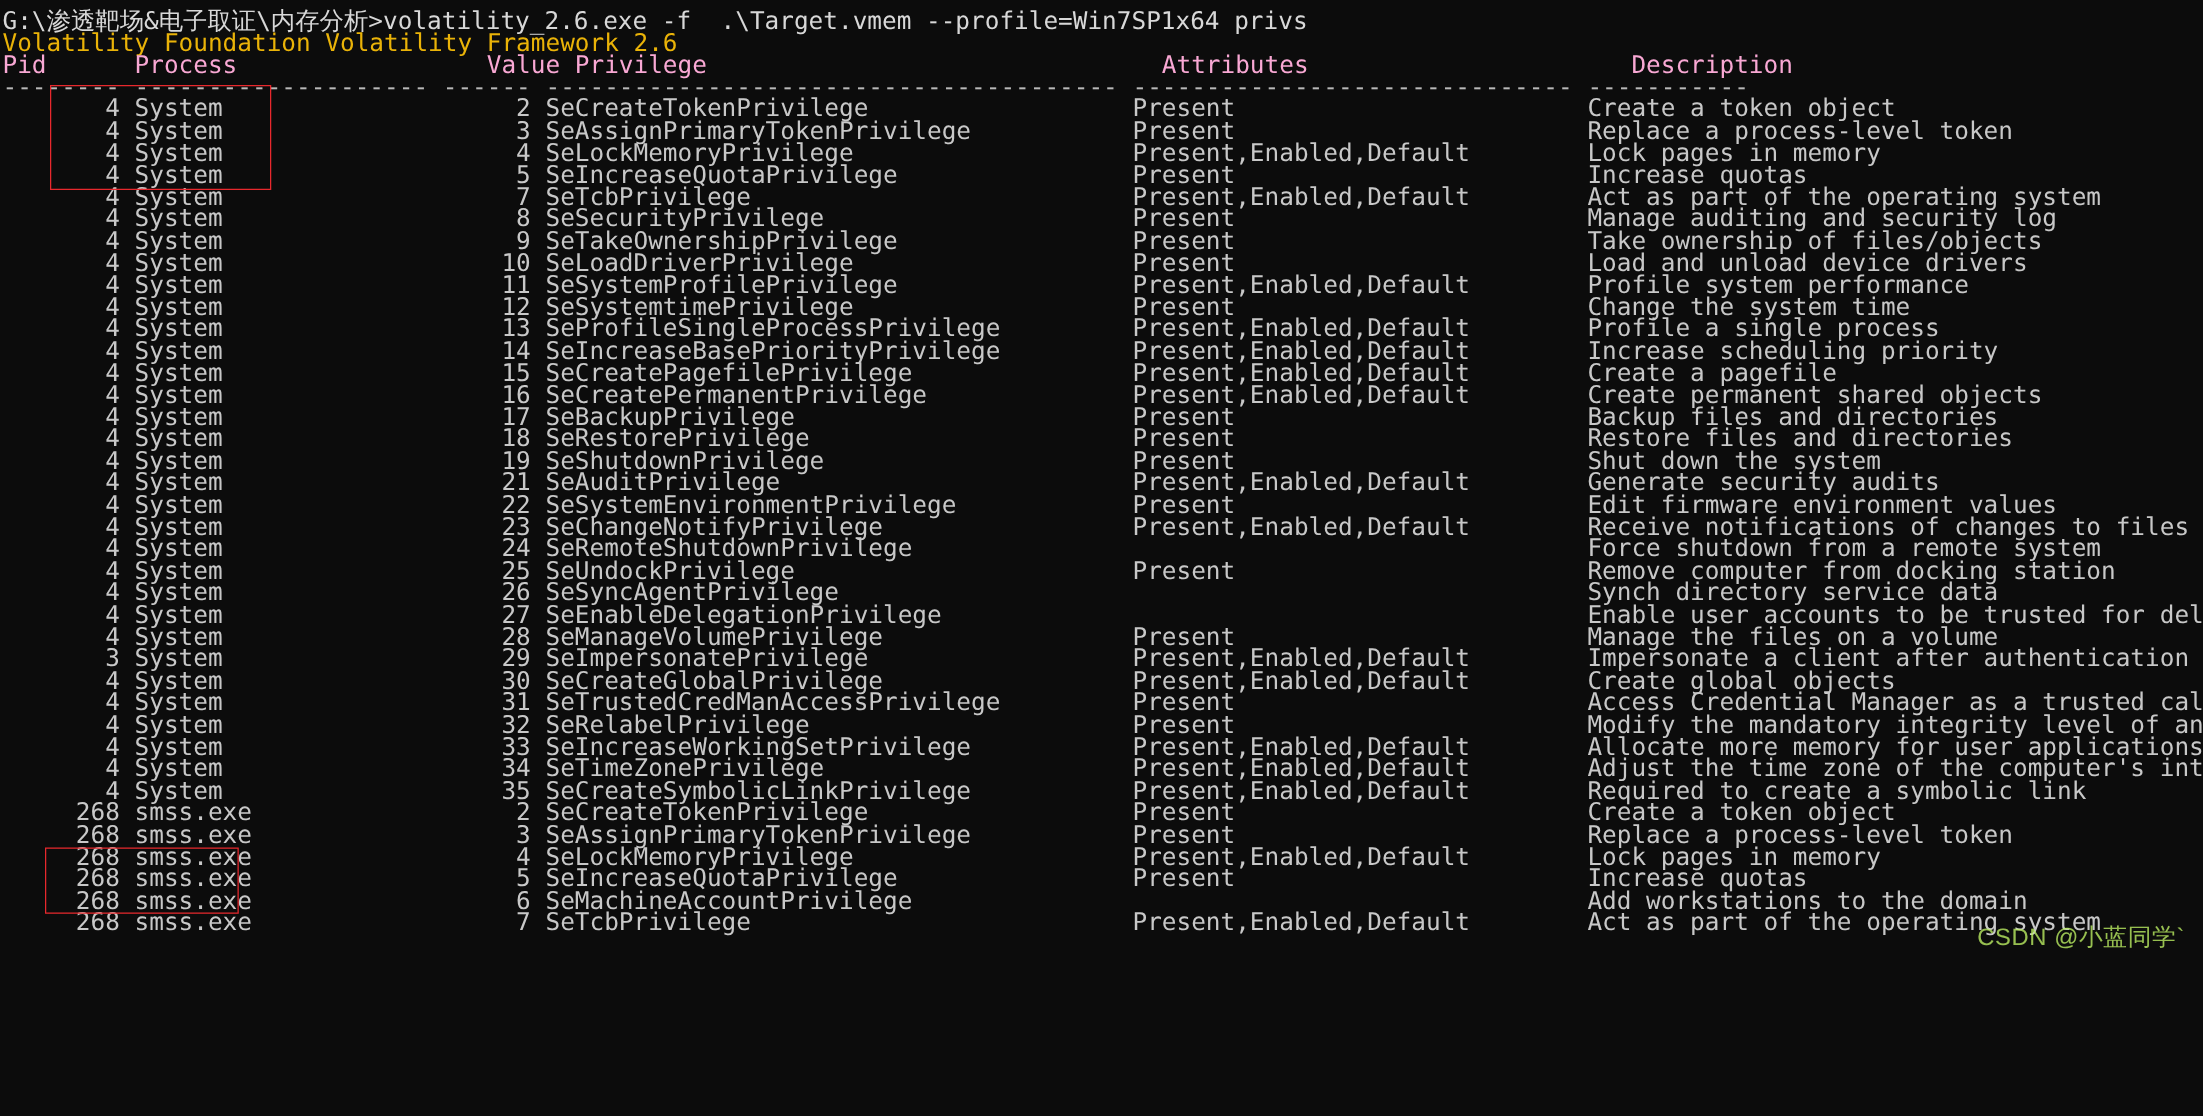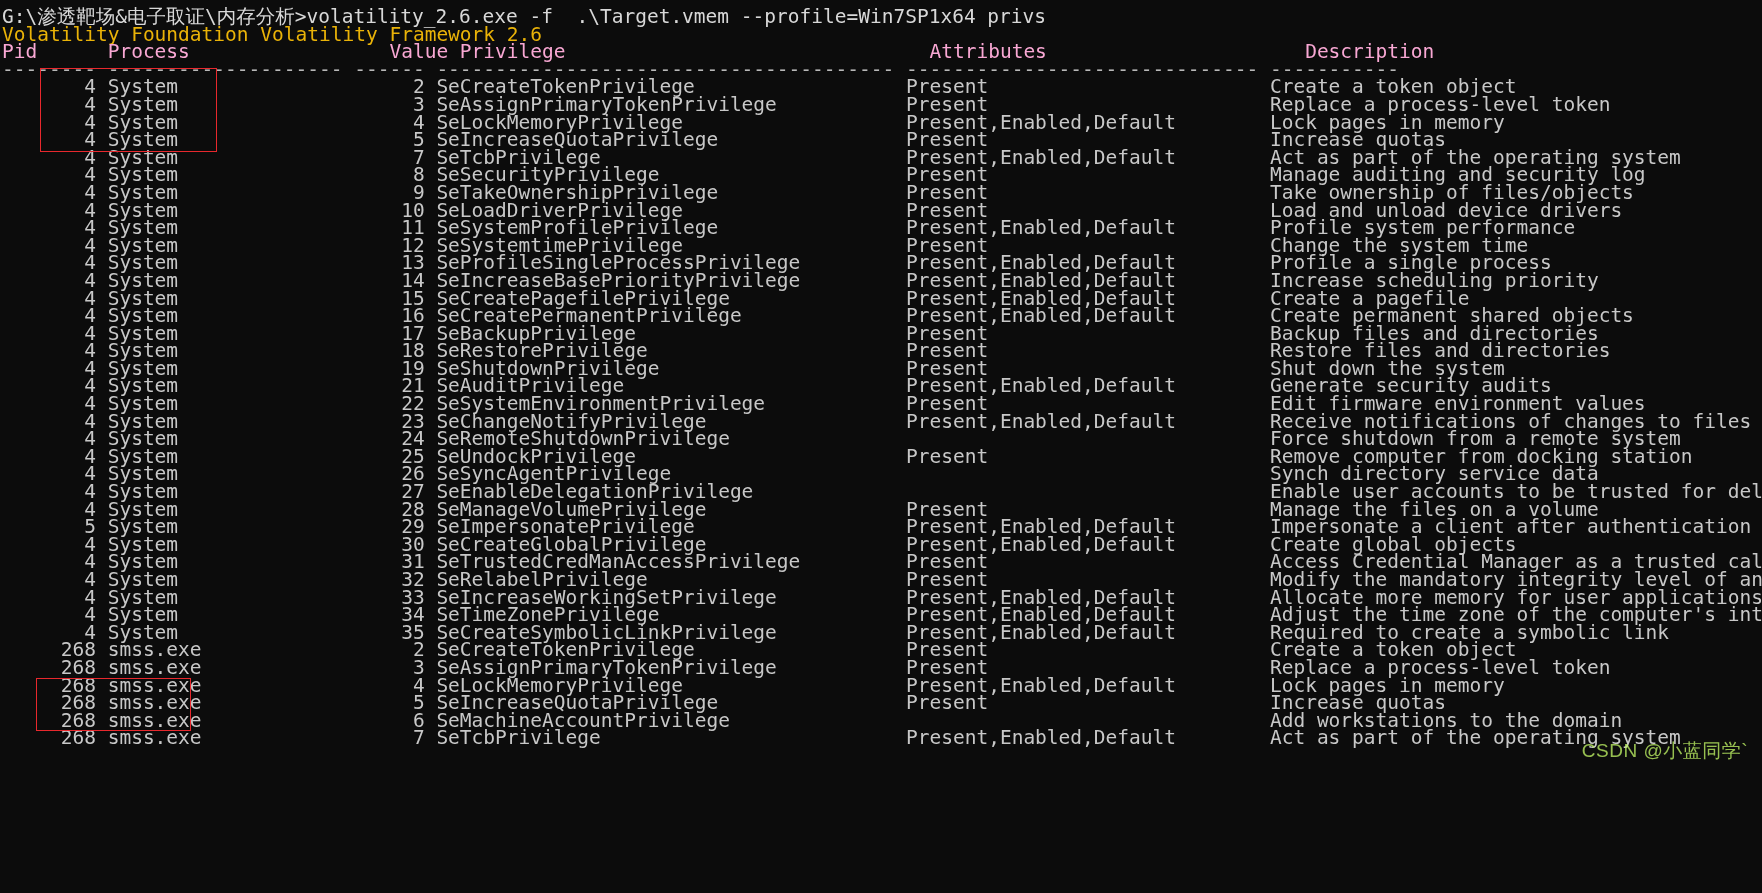--- a/index.html
+++ b/index.html
@@ -91,21 +91,21 @@
       <div class="line row">       4 System                   18 SeRestorePrivilege                      Present                        Restore files and directories</div>
       <div class="line row">       4 System                   19 SeShutdownPrivilege                     Present                        Shut down the system</div>
       <div class="line row">       4 System                   21 SeAuditPrivilege                        Present,Enabled,Default        Generate security audits</div>
       <div class="line row">       4 System                   22 SeSystemEnvironmentPrivilege            Present                        Edit firmware environment values</div>
       <div class="line row">       4 System                   23 SeChangeNotifyPrivilege                 Present,Enabled,Default        Receive notifications of changes to files or directories</div>
       <div class="line row">       4 System                   24 SeRemoteShutdownPrivilege                                              Force shutdown from a remote system</div>
       <div class="line row">       4 System                   25 SeUndockPrivilege                       Present                        Remove computer from docking station</div>
       <div class="line row">       4 System                   26 SeSyncAgentPrivilege                                                   Synch directory service data</div>
       <div class="line row">       4 System                   27 SeEnableDelegationPrivilege                                            Enable user accounts to be trusted for delegation</div>
       <div class="line row">       4 System                   28 SeManageVolumePrivilege                 Present                        Manage the files on a volume</div>
-      <div class="line row">       5 System                   29 SeImpersonatePrivilege                  Present,Enabled,Default        Impersonate a client after authentication</div>
+      <div class="line row">       3 System                   29 SeImpersonatePrivilege                  Present,Enabled,Default        Impersonate a client after authentication</div>
       <div class="line row">       4 System                   30 SeCreateGlobalPrivilege                 Present,Enabled,Default        Create global objects</div>
       <div class="line row">       4 System                   31 SeTrustedCredManAccessPrivilege         Present                        Access Credential Manager as a trusted caller</div>
       <div class="line row">       4 System                   32 SeRelabelPrivilege                      Present                        Modify the mandatory integrity level of an object</div>
       <div class="line row">       4 System                   33 SeIncreaseWorkingSetPrivilege           Present,Enabled,Default        Allocate more memory for user applications</div>
       <div class="line row">       4 System                   34 SeTimeZonePrivilege                     Present,Enabled,Default        Adjust the time zone of the computer's internal clock</div>
       <div class="line row">       4 System                   35 SeCreateSymbolicLinkPrivilege           Present,Enabled,Default        Required to create a symbolic link</div>
       <div class="line row">     268 smss.exe                  2 SeCreateTokenPrivilege                  Present                        Create a token object</div>
       <div class="line row">     268 smss.exe                  3 SeAssignPrimaryTokenPrivilege           Present                        Replace a process-level token</div>
       <div class="line row">     268 smss.exe                  4 SeLockMemoryPrivilege                   Present,Enabled,Default        Lock pages in memory</div>
       <div class="line row">     268 smss.exe                  5 SeIncreaseQuotaPrivilege                Present                        Increase quotas</div>

